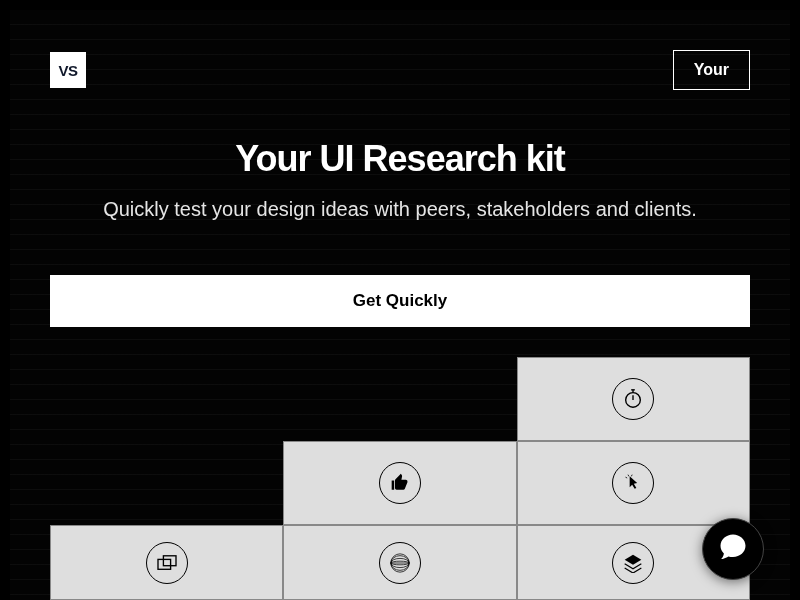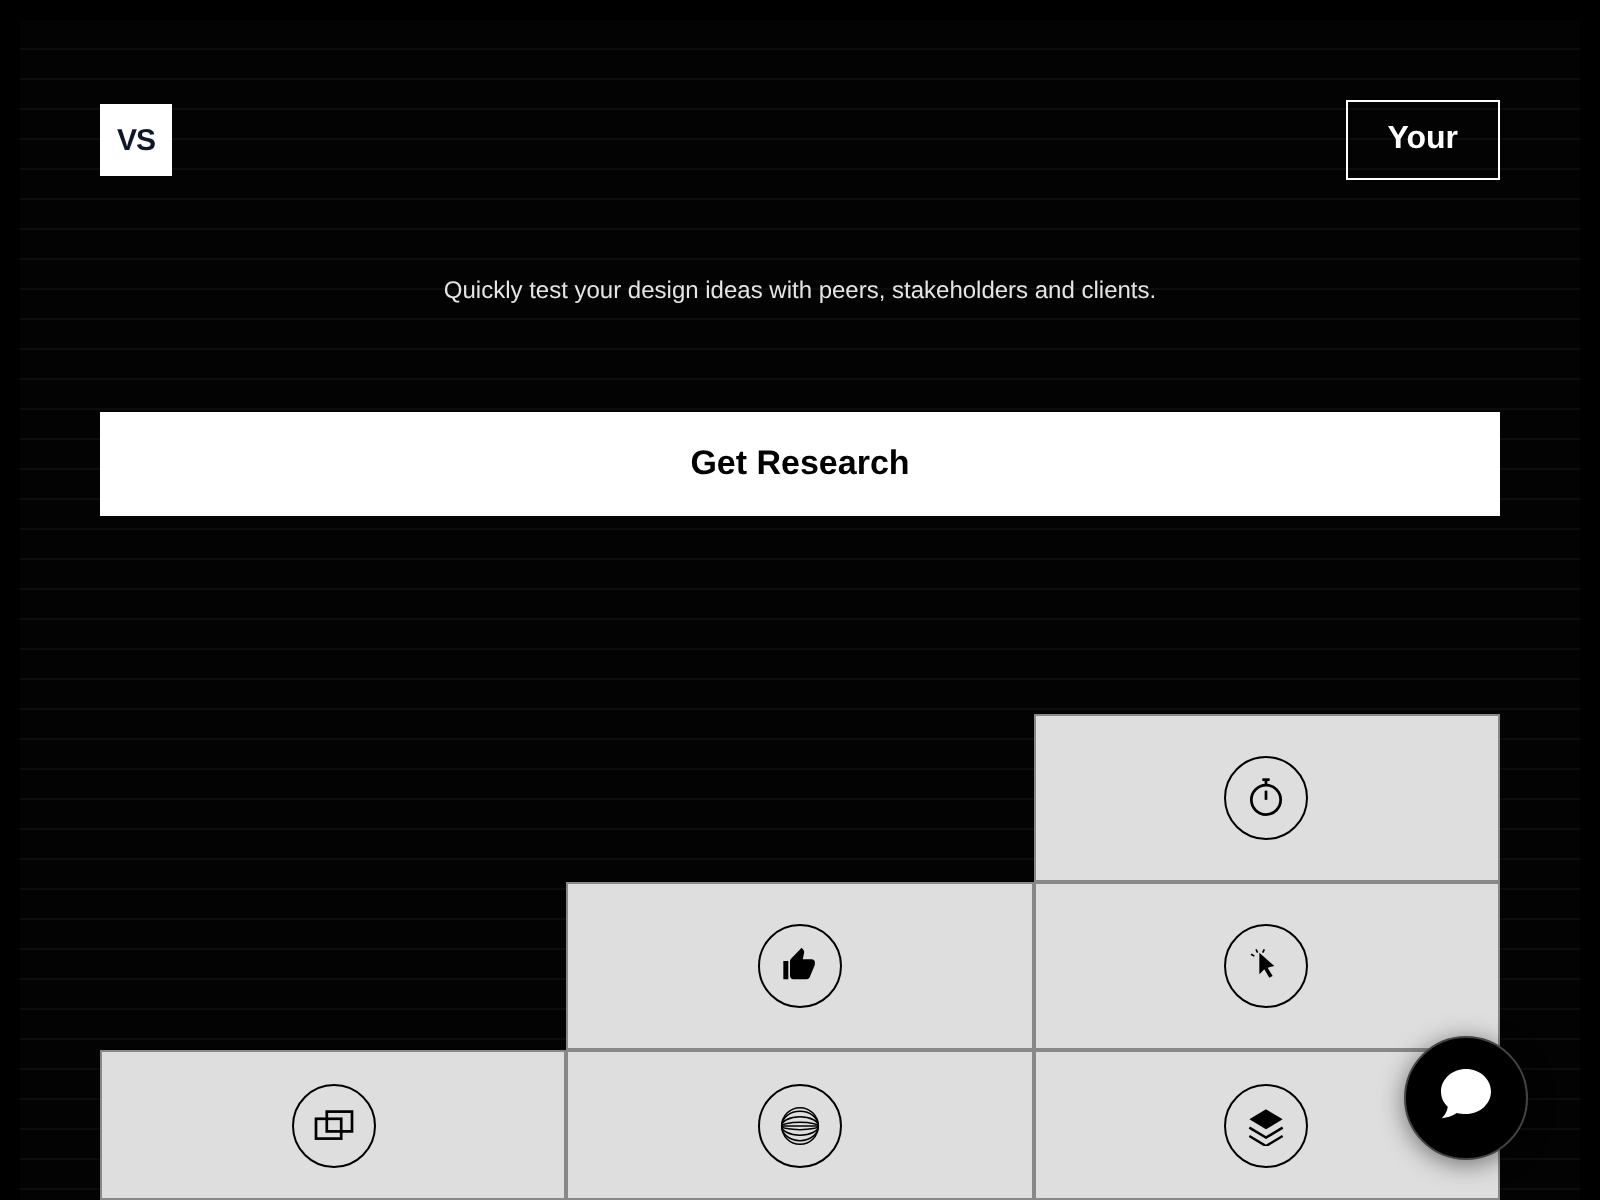--- a/index.html
+++ b/index.html
@@ -64,21 +64,21 @@
       padding: 0 40px;
     }
     .hero-title {
       color: #fff;
       font-size: 36px;
       font-weight: 800;
       letter-spacing: -1px;
     }
     .hero-subtitle {
       color: #e5e5e5;
-      font-size: 12px;
+      font-size: 20px;
       margin-top: 18px;
       font-weight: 500;
     }
     .cta {
       margin: 54px 40px 0 40px;
     }
     .cta-btn {
       width: 100%;
       background: #fff;
       color: #000;
@@ -157,26 +157,27 @@
   <div class="header">
     <div class="logo">
       <span>VS</span>
     </div>
     <button class="login-btn">
       <span>Your</span>
     </button>
   </div>
 
   <div class="hero">
+    <h1 class="hero-title">Your UI Research kit</h1>
     <p class="hero-subtitle">Quickly test your design ideas with peers, stakeholders and clients.</p>
   </div>
 
   <div class="cta">
     <button class="cta-btn">
-      <span>Get Research</span>
+      <span>Get Quickly</span>
     </button>
   </div>
 
   <div class="grid">
     <div class="card empty r1c1"></div>
     <div class="card empty r1c2"></div>
 
     <div class="card r1c3">
       <div class="icon-circle">
         <svg width="22" height="22" viewBox="0 0 24 24" fill="none" stroke="#000" stroke-width="1.5">

